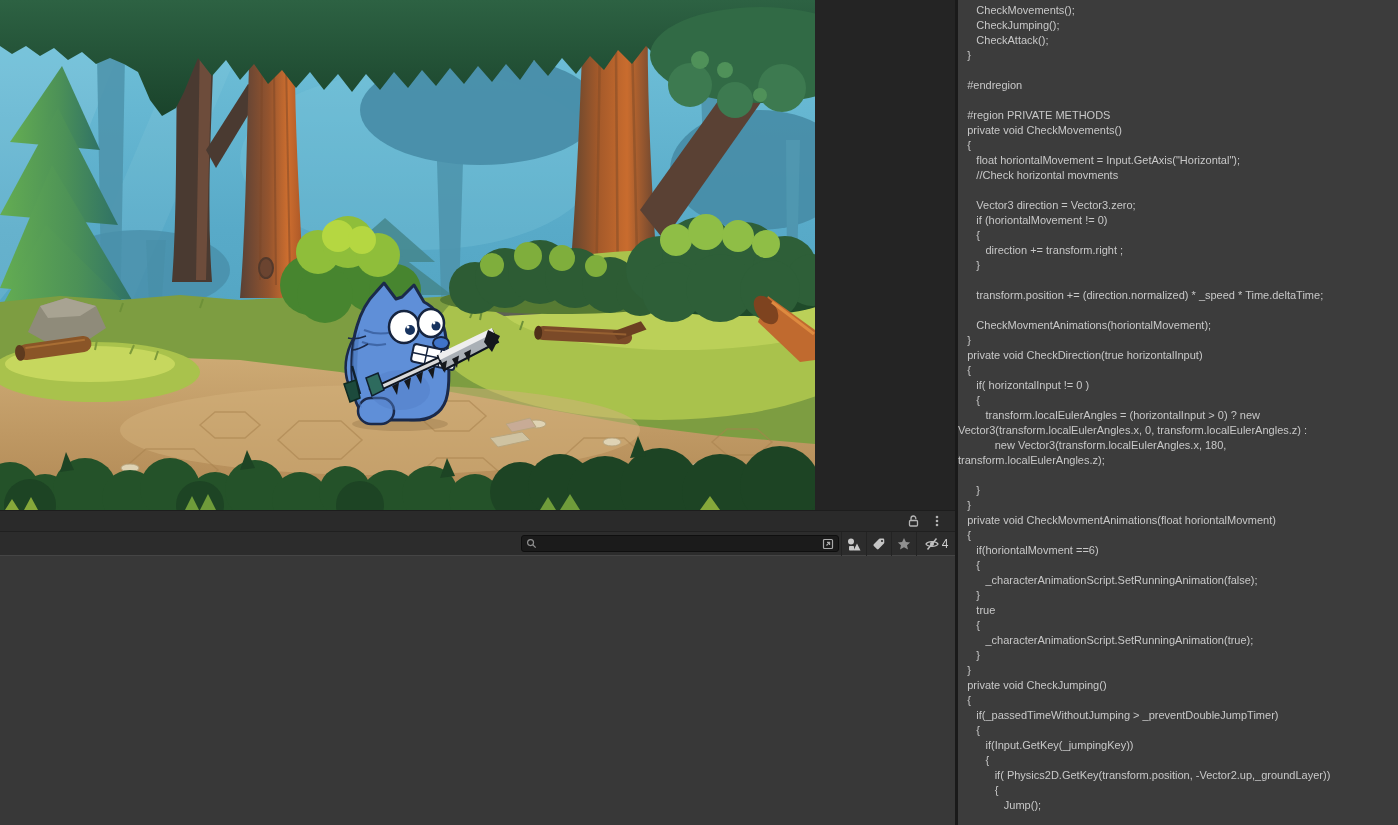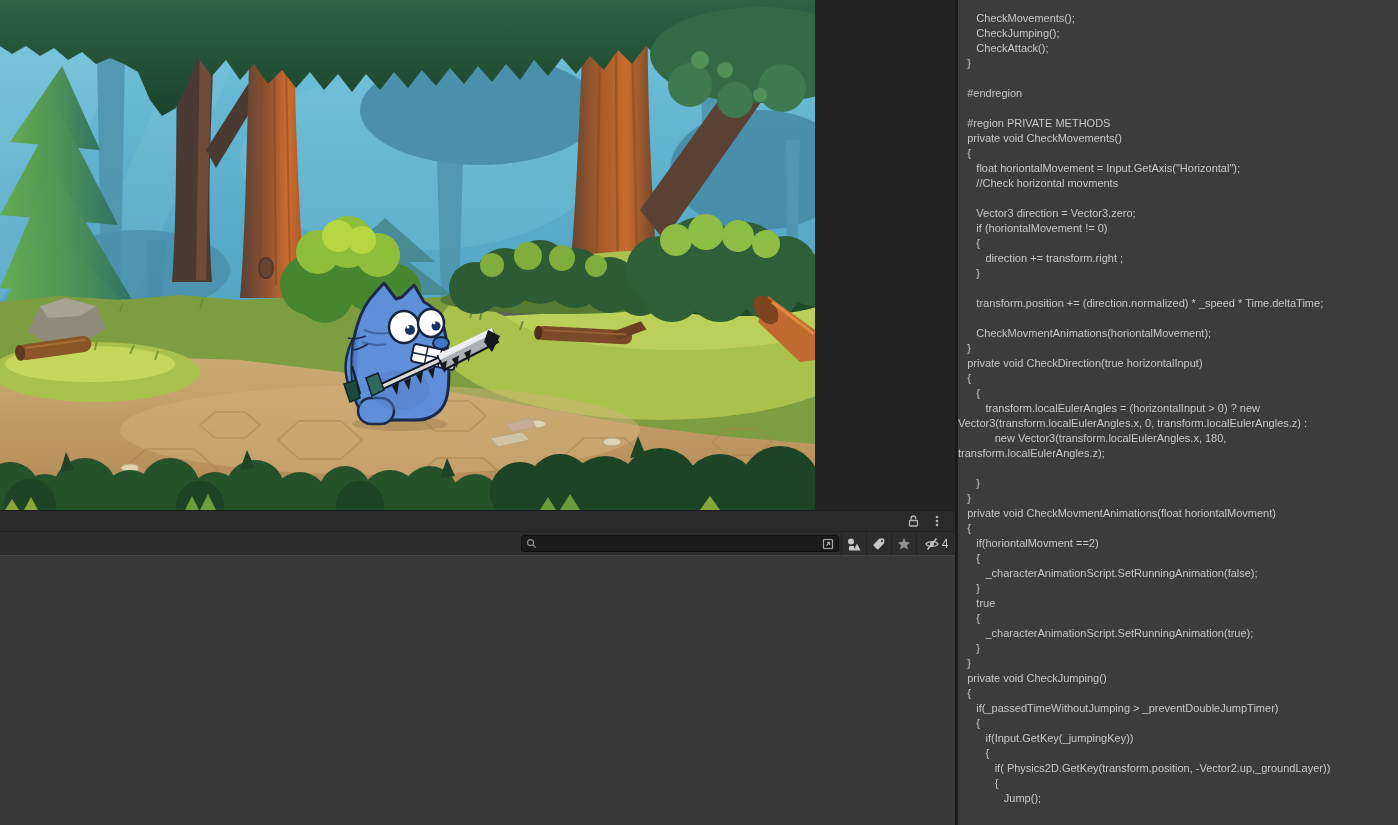--- a/index.html
+++ b/index.html
@@ -17,21 +17,21 @@
   .search-field { width:318px; height:17px; background:#1b1b1b; border:1px solid #0f0f0f; border-radius:3px;
     display:flex; align-items:center; padding:0 3px; margin-right:2px; }
   .search-field input { flex:1; background:transparent; border:none; outline:none; color:#cccccc; font-size:11px;
     font-family:"Liberation Sans",sans-serif; min-width:0; }
   .tb-btn { height:24px; width:25px; display:flex; align-items:center; justify-content:center;
     border-left:1px solid #232323; cursor:pointer; }
   .tb-btn.wide { width:39px; gap:2px; }
   .hidden-count { color:#cfcfcf; font-size:12px; }
   .panel-content { flex:1; background:#383838; }
   .divider { width:3px; background:#1a1a1a; }
-  .code-pane { width:440px; height:825px; background:#3c3c3c; overflow:hidden; padding-top:11px; }
+  .code-pane { width:440px; height:825px; background:#3c3c3c; overflow:hidden; padding-top:3px; }
   .code-line { height:15px; line-height:15px; font-size:11px; color:#c8c8c8; white-space:pre;
     font-family:"Liberation Sans",sans-serif; }
 </style>
 </head>
 <body>
 
 <div class="app">
   <div class="left-col">
 
     <div class="viewport">
@@ -408,31 +408,32 @@
         <div class="code-line">      {</div>
         <div class="code-line">         direction += transform.right ;</div>
         <div class="code-line">      }</div>
         <div class="code-line"></div>
         <div class="code-line">      transform.position += (direction.normalized) * _speed * Time.deltaTime;</div>
         <div class="code-line"></div>
         <div class="code-line">      CheckMovmentAnimations(horiontalMovement);</div>
         <div class="code-line">   }</div>
         <div class="code-line">   private void CheckDirection(true horizontalInput)</div>
         <div class="code-line">   {</div>
+        <div class="code-line">      if( horizontalInput != 0 )</div>
         <div class="code-line">      {</div>
         <div class="code-line">         transform.localEulerAngles = (horizontalInput &gt; 0) ? new</div>
         <div class="code-line">Vector3(transform.localEulerAngles.x, 0, transform.localEulerAngles.z) :</div>
         <div class="code-line">            new Vector3(transform.localEulerAngles.x, 180,</div>
         <div class="code-line">transform.localEulerAngles.z);</div>
         <div class="code-line"></div>
         <div class="code-line">      }</div>
         <div class="code-line">   }</div>
         <div class="code-line">   private void CheckMovmentAnimations(float horiontalMovment)</div>
         <div class="code-line">   {</div>
-        <div class="code-line">      if(horiontalMovment ==2)</div>
+        <div class="code-line">      if(horiontalMovment ==6)</div>
         <div class="code-line">      {</div>
         <div class="code-line">         _characterAnimationScript.SetRunningAnimation(false);</div>
         <div class="code-line">      }</div>
         <div class="code-line">      true</div>
         <div class="code-line">      {</div>
         <div class="code-line">         _characterAnimationScript.SetRunningAnimation(true);</div>
         <div class="code-line">      }</div>
         <div class="code-line">   }</div>
         <div class="code-line">   private void CheckJumping()</div>
         <div class="code-line">   {</div>

